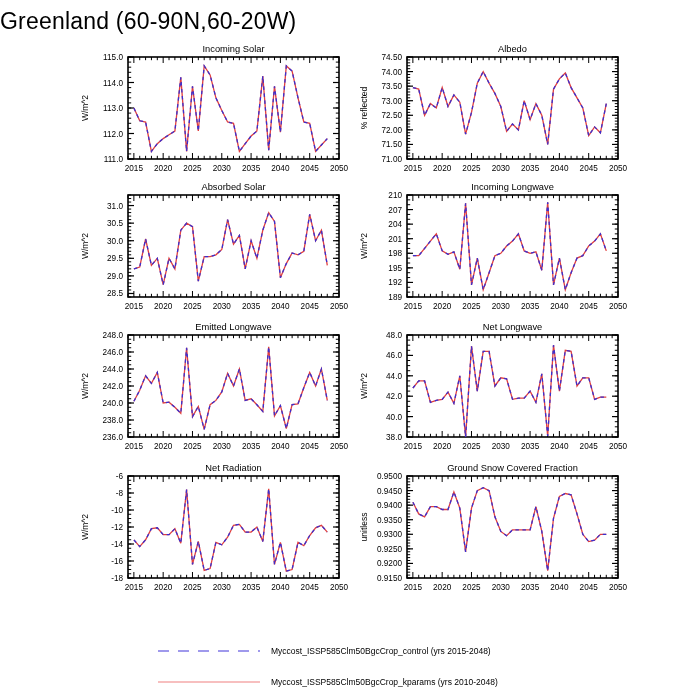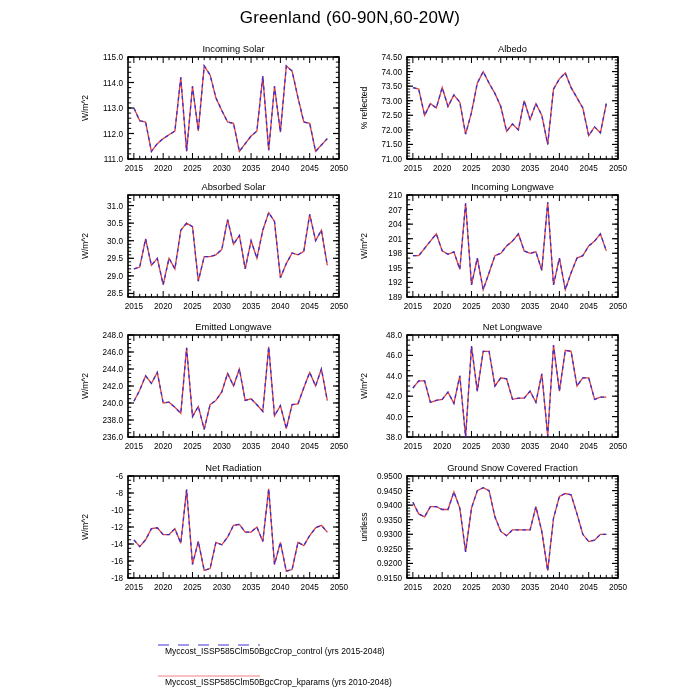--- a/index.html
+++ b/index.html
@@ -1,26 +1,26 @@
 <!DOCTYPE html>
 <html><head>
 <meta charset="utf-8">
 <style>
   html,body{margin:0;padding:0;background:#fff;}
   .canvas{position:relative;width:700px;height:700px;background:#ffffff;overflow:hidden;
           font-family:"Liberation Sans", sans-serif;color:#000;}
-  .main-title{position:absolute;top:8px;left:0;width:700px;text-align:center;
-              font-size:17px;letter-spacing:0.2px;}
+  .main-title{position:absolute;top:8px;left:0;width:700px;
+              font-size:23px;letter-spacing:0.2px;}
   svg.chart{position:absolute;width:310px;height:145px;overflow:visible;}
   svg text{font-family:"Liberation Sans", sans-serif;fill:#000;}
   .tick-label{font-size:8.2px;}
   .chart-title{font-size:9.3px;}
   .axis-title{font-size:8.5px;}
   .legend{position:absolute;left:156px;top:640px;}
-  .legend-row{display:flex;align-items:flex-start;height:16px;margin-bottom:15px;flex-direction:column;}
+  .legend-row{display:flex;align-items:flex-end;height:16px;margin-bottom:15px;}
   .legend-row span{font-size:8.5px;margin-left:9px;white-space:nowrap;}
 </style>
 <title>Greenland (60-90N,60-20W)</title></head>
 <body>
 
 <div class="canvas">
   <div class="main-title">Greenland (60-90N,60-20W)</div>
 
   <svg class="chart" style="left: 53px; top: 43px;">
       <rect x="75" y="14" width="211" height="102" fill="none" stroke="#000000" stroke-width="1.6"></rect>

